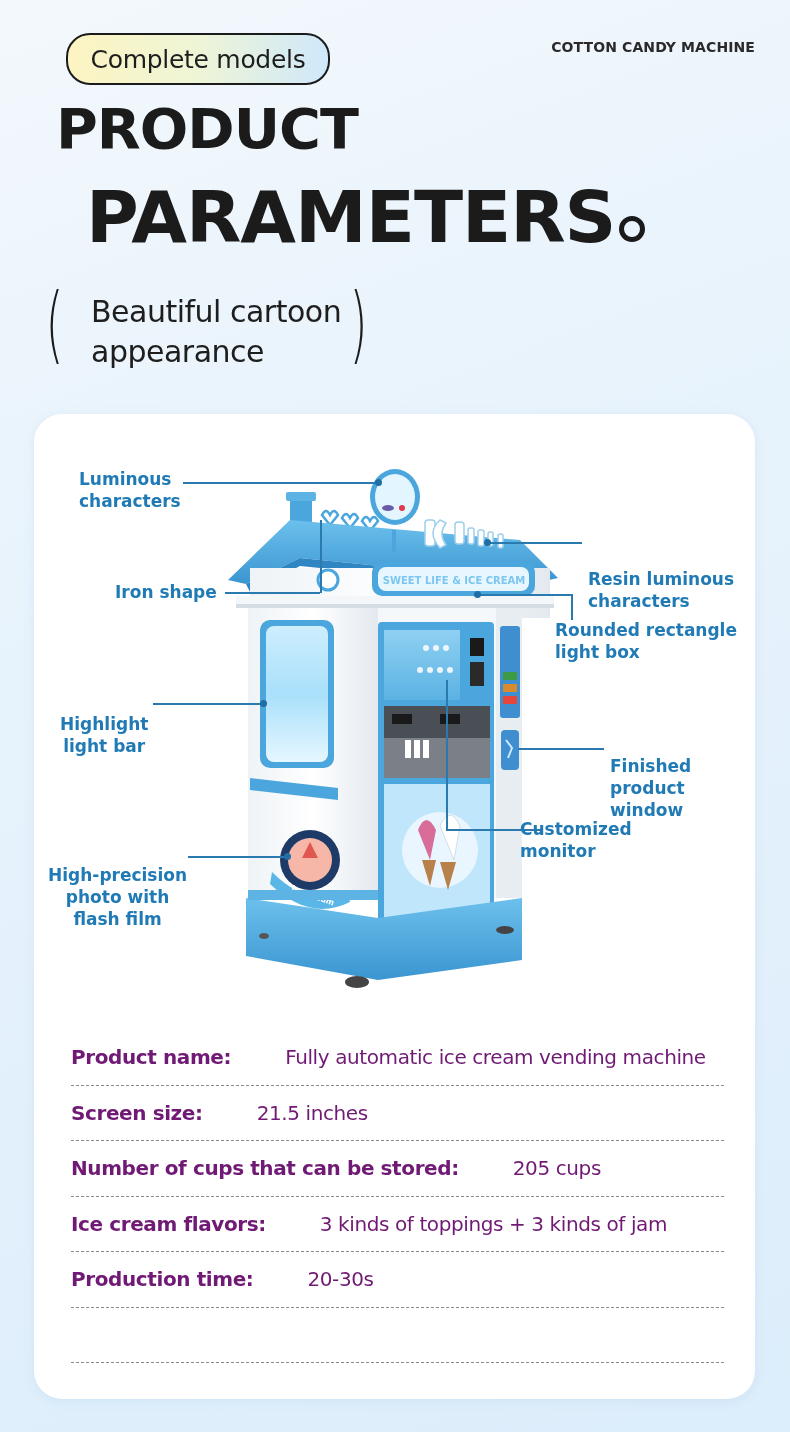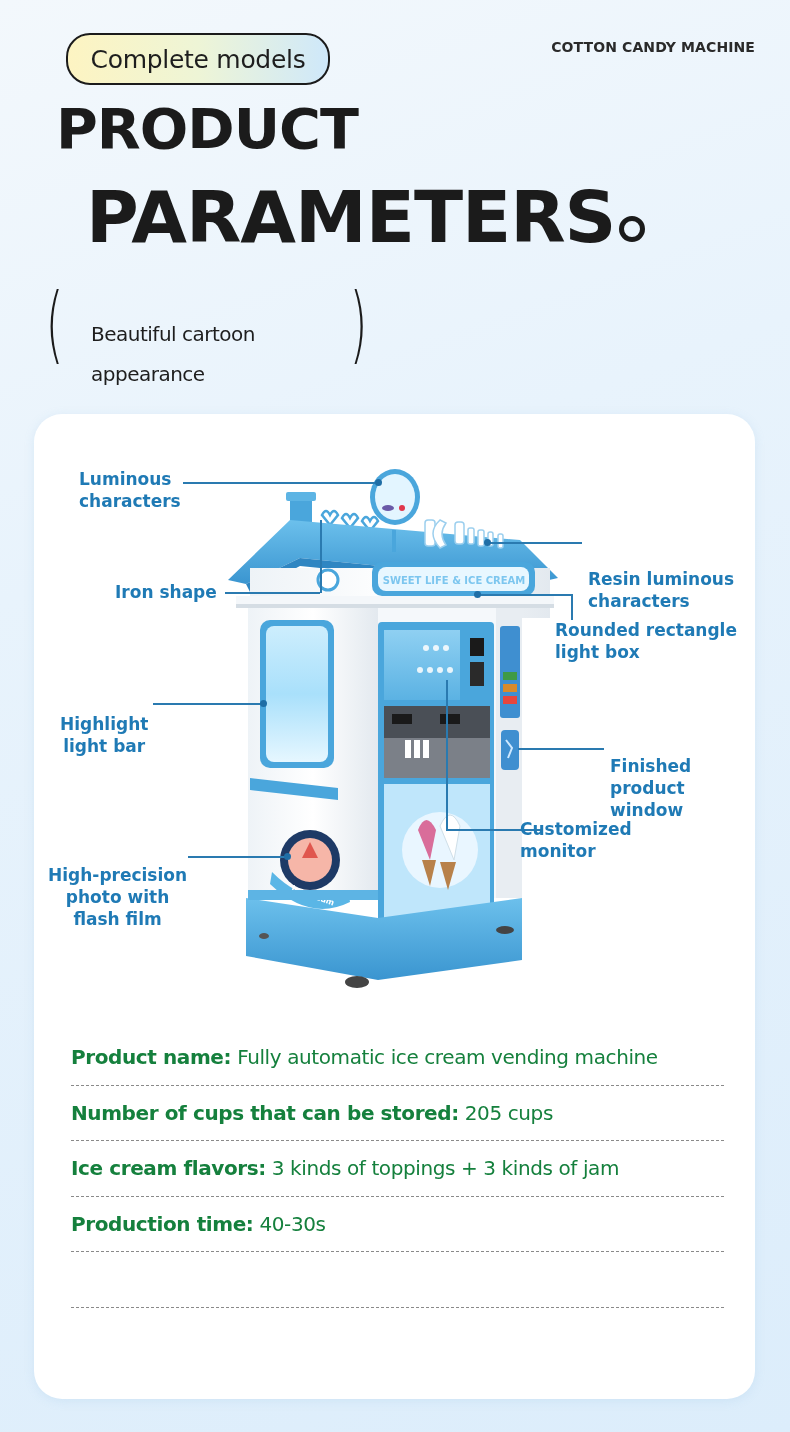--- a/index.html
+++ b/index.html
@@ -39,22 +39,22 @@
   }
   .paren {
     position: absolute; top: 282px;
     font-family: "DejaVu Sans", sans-serif; font-size: 84px; font-weight: 300;
     color: #1b1b1b; line-height: 1; transform: scaleX(0.55);
   }
   .paren.l { left: 38px; }
   .paren.r { left: 342px; }
   .subtitle {
     position: absolute; left: 91px; top: 292px; width: 260px;
-    font-family: "DejaVu Sans", sans-serif; font-size: 20px; line-height: 40px;
-    color: #1e1e1e; letter-spacing: -0.5px; margin-top: 22px;
+    font-family: "DejaVu Sans", sans-serif; font-size: 30px; line-height: 40px;
+    color: #1e1e1e; letter-spacing: -0.5px;
   }
   .card {
     position: absolute; left: 34px; top: 414px; width: 721px; height: 985px;
     background: #ffffff; border-radius: 28px;
     box-shadow: 0 2px 10px rgba(160, 200, 230, 0.25);
   }
   .callout {
     position: absolute; font-family: "DejaVu Sans", sans-serif; font-weight: bold;
     font-size: 17px; line-height: 22px; color: #1f7ab5; white-space: pre-line;
   }
@@ -63,22 +63,22 @@
   .hline { height: 1.5px; }
   .vline { width: 1.5px; }
   .dotmark { position: absolute; width: 7px; height: 7px; border-radius: 50%; background: #1f6ea6; }
 
   
   .machine { position: absolute; left: 0; top: 0; width: 790px; height: 1432px; pointer-events: none; }
 
   .spec-list { position: absolute; left: 71px; top: 1030px; width: 653px; }
   .spec-row {
     height: 55.5px; display: flex; align-items: center;
-    border-bottom: 1px dashed #8a8a8a; font-size: 20px; color: #15803d;
-    font-family: "DejaVu Sans", sans-serif; letter-spacing: -0.4px;
+    border-bottom: 1px dashed #8a8a8a; font-size: 20px; color: #701a75;
+    font-family: "DejaVu Sans", sans-serif; letter-spacing: -0.4px; gap: 48px;
   }
   .spec-row .k { font-weight: bold; margin-right: 6px; }
   .spec-row .v { font-weight: normal; }
 </style>
 </head>
 <body>
 
 <div class="pill">
   <span>Complete models</span>
 </div>
@@ -259,26 +259,30 @@
 window</div>
 <div class="callout" style="left:520px; top:818px;">Customized
 monitor</div>
 
 <div class="spec-list">
   <div class="spec-row">
     <span class="k">Product name:</span>
     <span class="v">Fully automatic ice cream vending machine</span>
   </div>
   <div class="spec-row">
+    <span class="k">Screen size:</span>
+    <span class="v">21.5 inches</span>
+  </div>
+  <div class="spec-row">
     <span class="k">Number of cups that can be stored:</span>
     <span class="v">205 cups</span>
   </div>
   <div class="spec-row">
     <span class="k">Ice cream flavors:</span>
     <span class="v">3 kinds of toppings + 3 kinds of jam</span>
   </div>
   <div class="spec-row">
     <span class="k">Production time:</span>
-    <span class="v">40-30s</span>
+    <span class="v">20-30s</span>
   </div>
   <div class="spec-row">
   </div>
 </div>
 
 </body></html>

